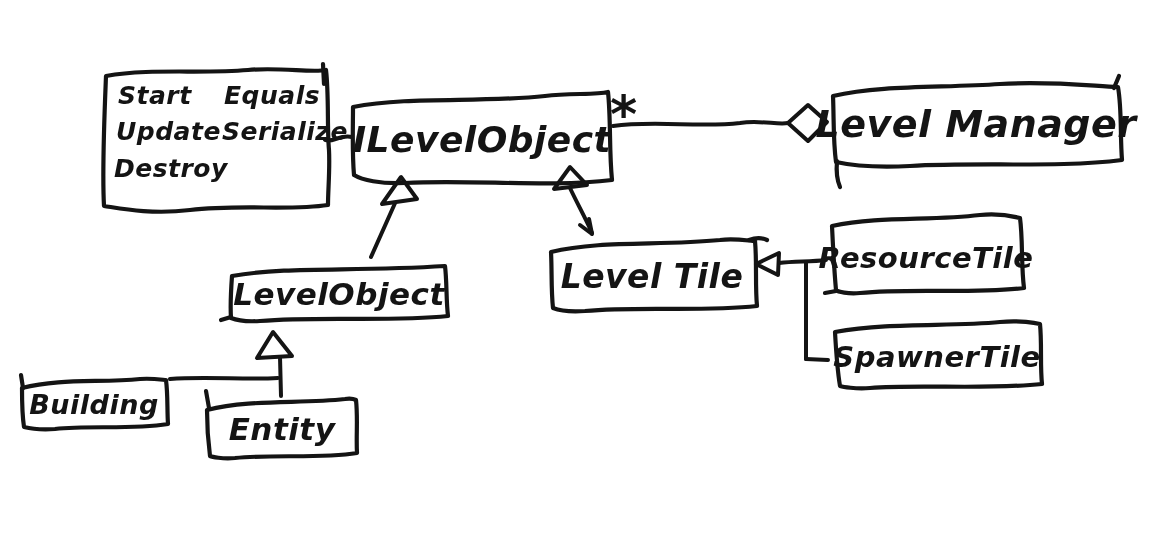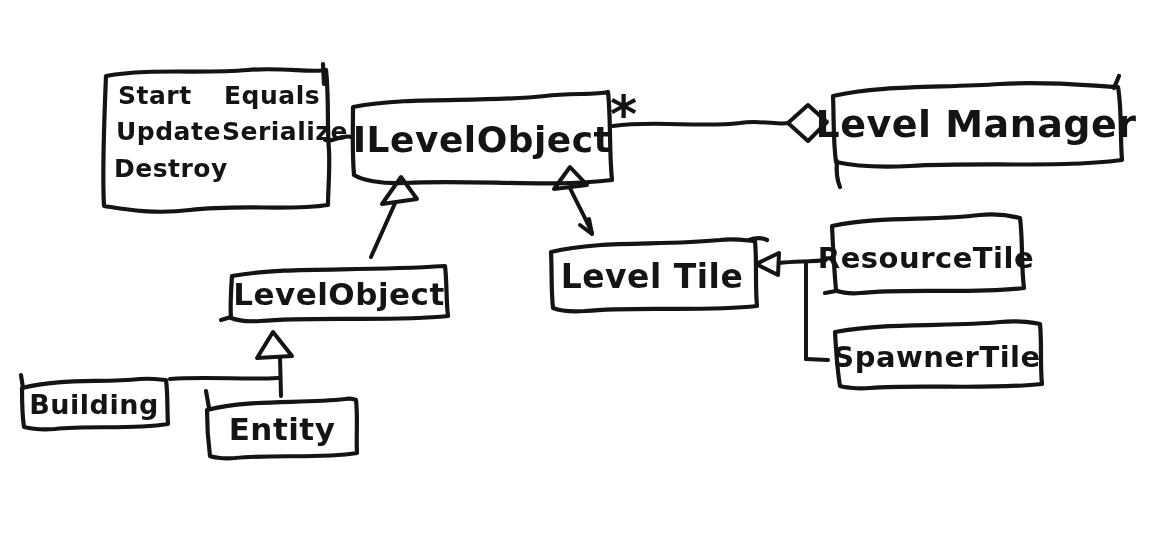--- a/index.html
+++ b/index.html
@@ -7,20 +7,21 @@
     padding: 0;
     background: #ffffff;
   }
   .canvas {
     position: relative;
     width: 1165px;
     height: 555px;
     background: #ffffff;
     overflow: hidden;
     font-family: "DejaVu Sans", "Liberation Sans", sans-serif;
+    font-style: italic;
   }
   svg { display: block; }
   .ink {
     stroke: #141414;
     stroke-width: 4.2;
     fill: none;
     stroke-linecap: round;
     stroke-linejoin: round;
   }
   .ink-thin {

